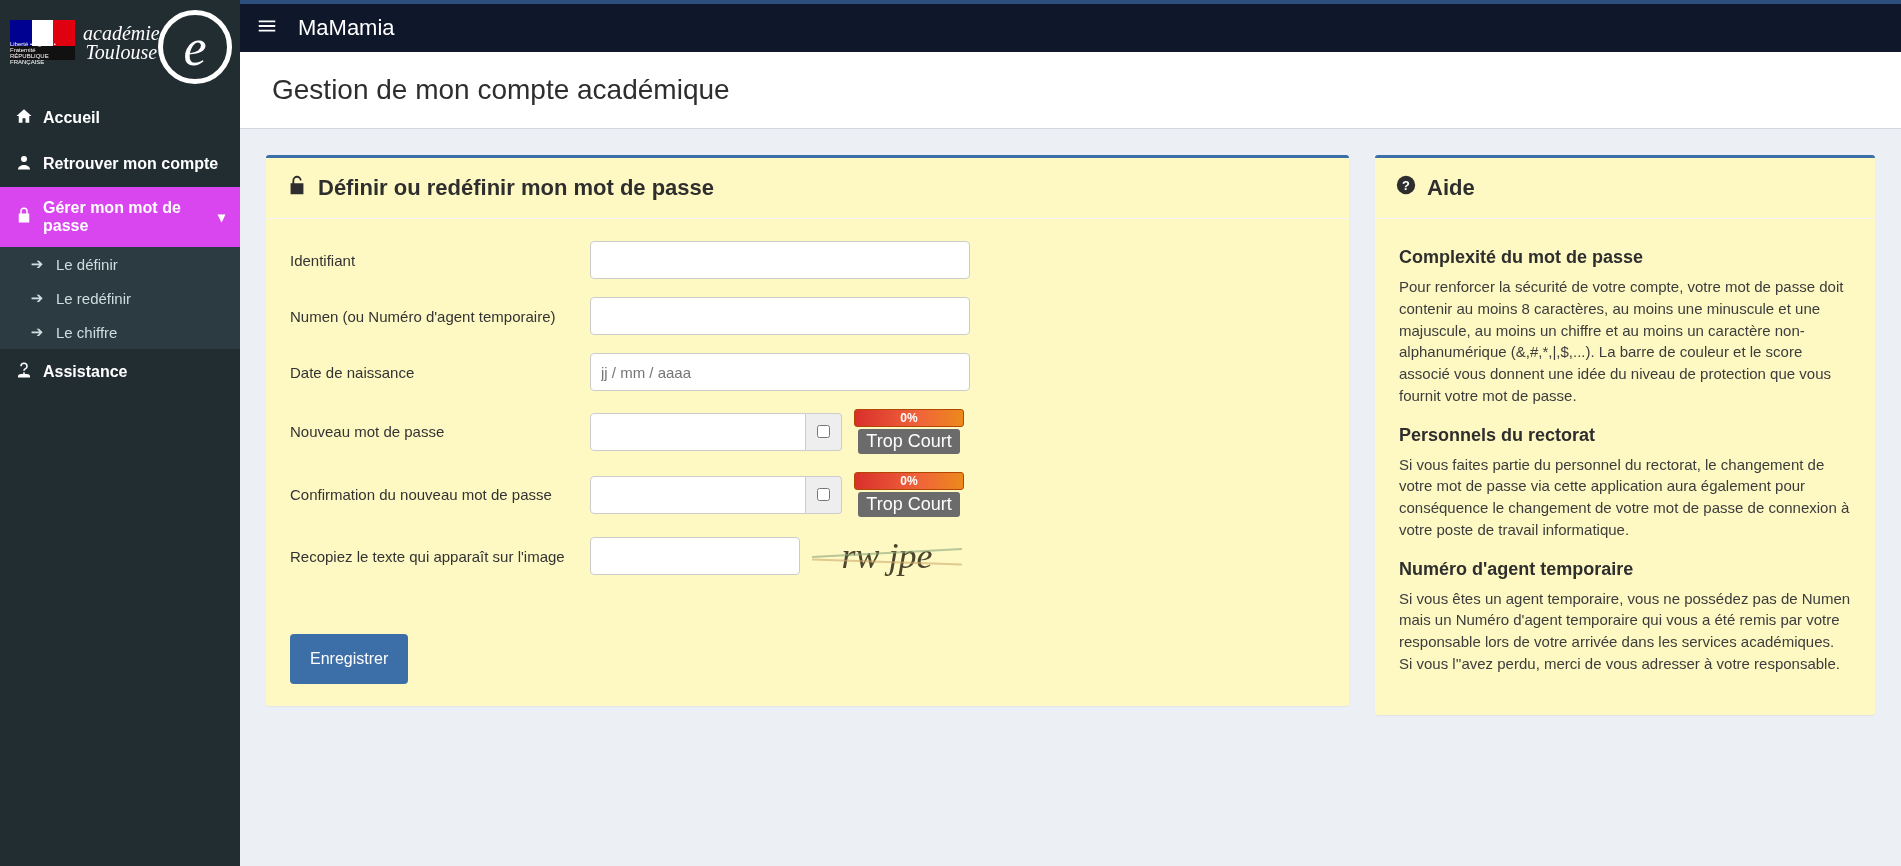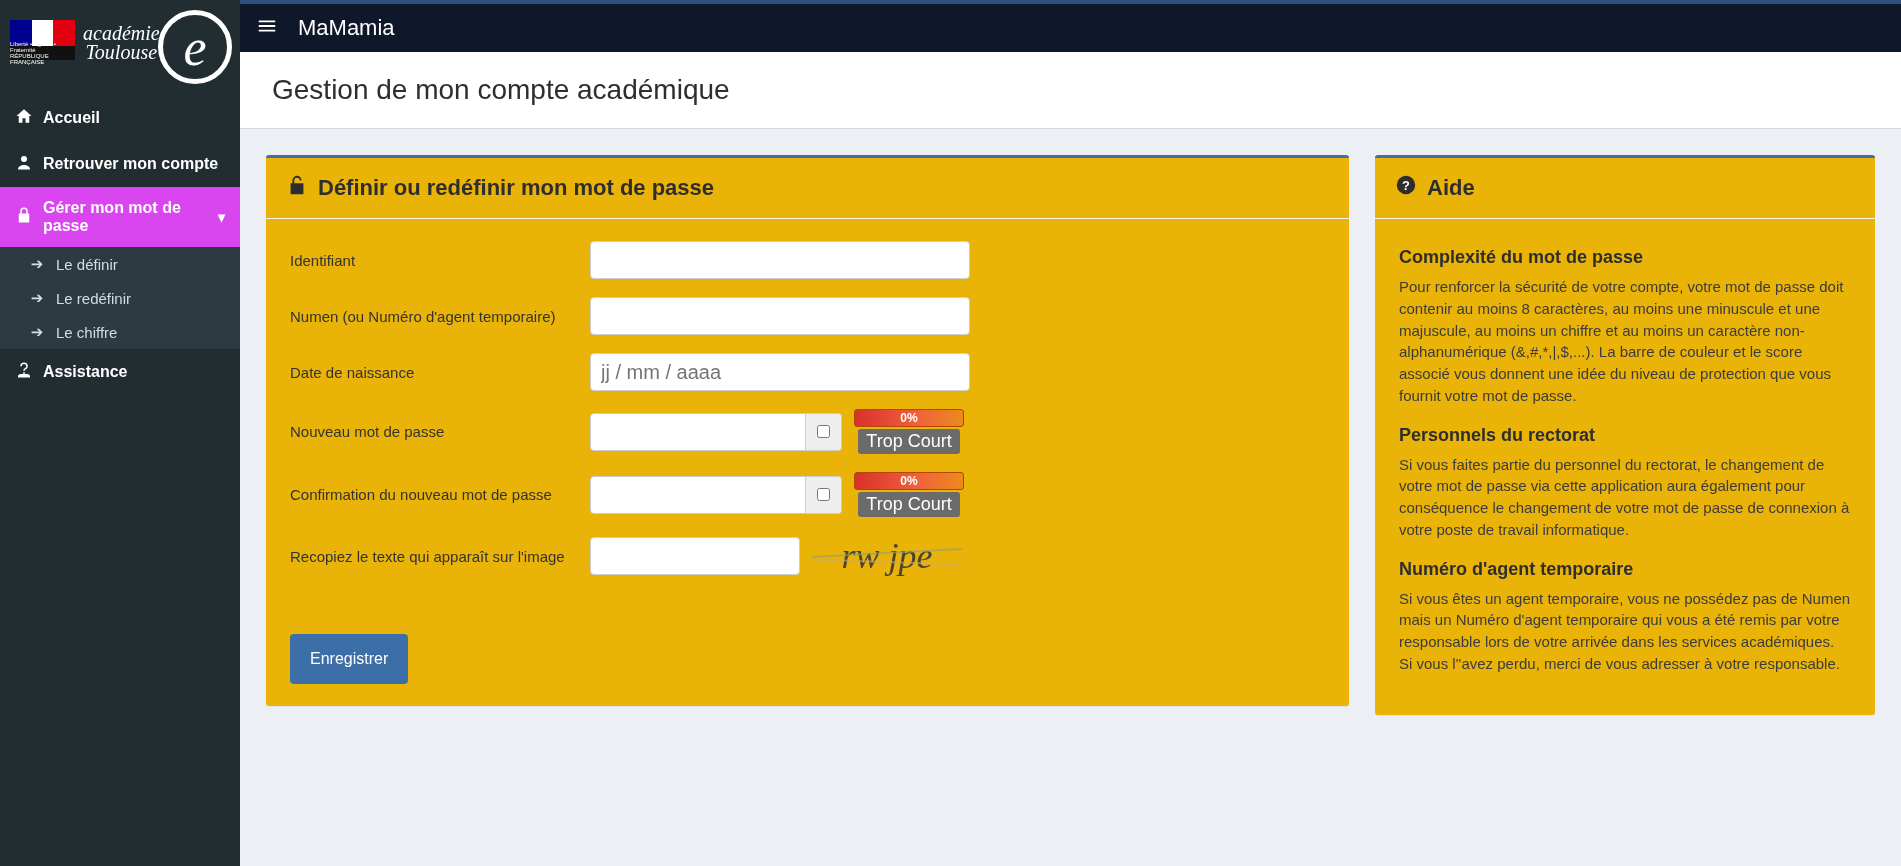--- a/index.html
+++ b/index.html
@@ -113,21 +113,21 @@
 }
 .page-header h1 { font-size:28px; font-weight:500; color:#2e2e2e; }
 
 .content {
   padding: 26px;
   display:flex;
   gap:26px;
   align-items:flex-start;
 }
 .panel {
-  background:#eab308;
+  background:#fef9c3;
   border-radius:3px;
   border-top:3px solid #3c6ea8;
   box-shadow: 0 1px 1px rgba(0,0,0,.05);
 }
 .panel-left { flex:1; }
 .panel-right { width:500px; }
 .panel-title {
   padding:16px 20px;
   font-size:22px;
   font-weight:700;
@@ -154,21 +154,21 @@
   display:flex;
   align-items:center;
   gap:12px;
 }
 .text-input {
   width: 380px;
   height:38px;
   border:1px solid #ccc;
   border-radius:4px;
   padding: 6px 10px;
-  font-size:20px;
+  font-size:15px;
 }
 .text-input.short { width: 210px; }
 .input-group { display:flex; }
 .input-group .text-input { border-top-right-radius:0; border-bottom-right-radius:0; width:216px;}
 .input-group .addon {
   width:36px; height:38px;
   border:1px solid #ccc; border-left:none;
   border-radius:0 4px 4px 0;
   background:#eee;
   display:flex;align-items:center;justify-content:center;

